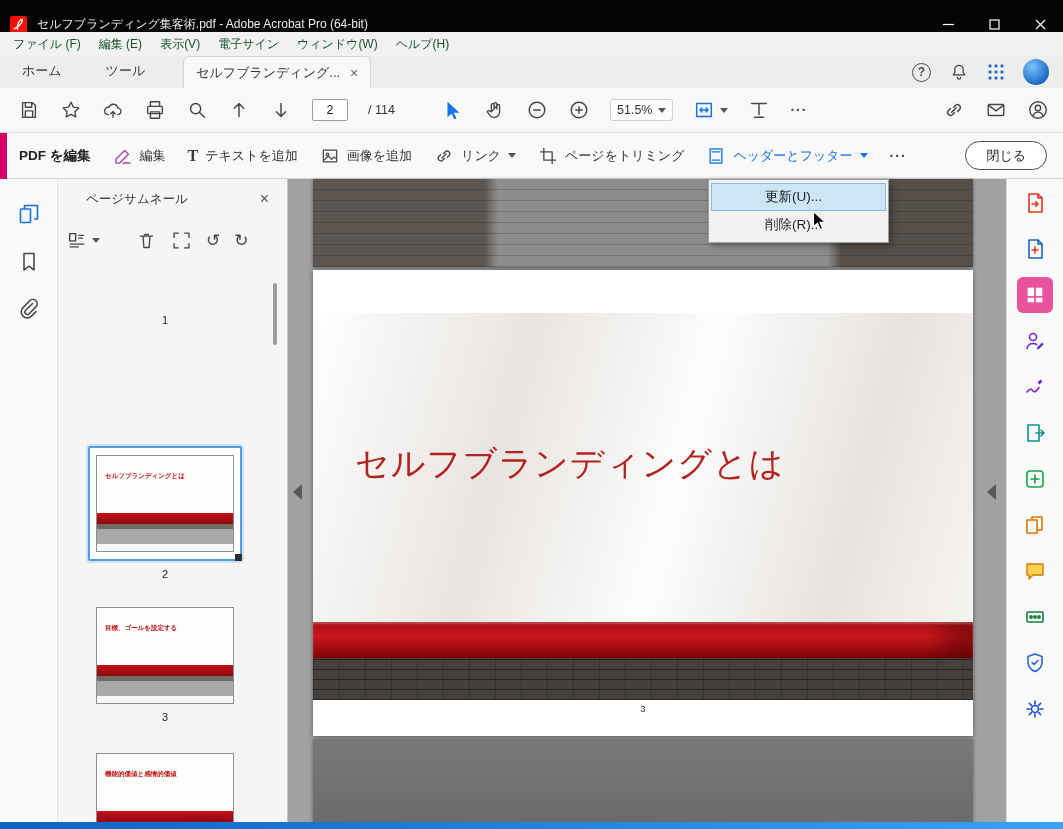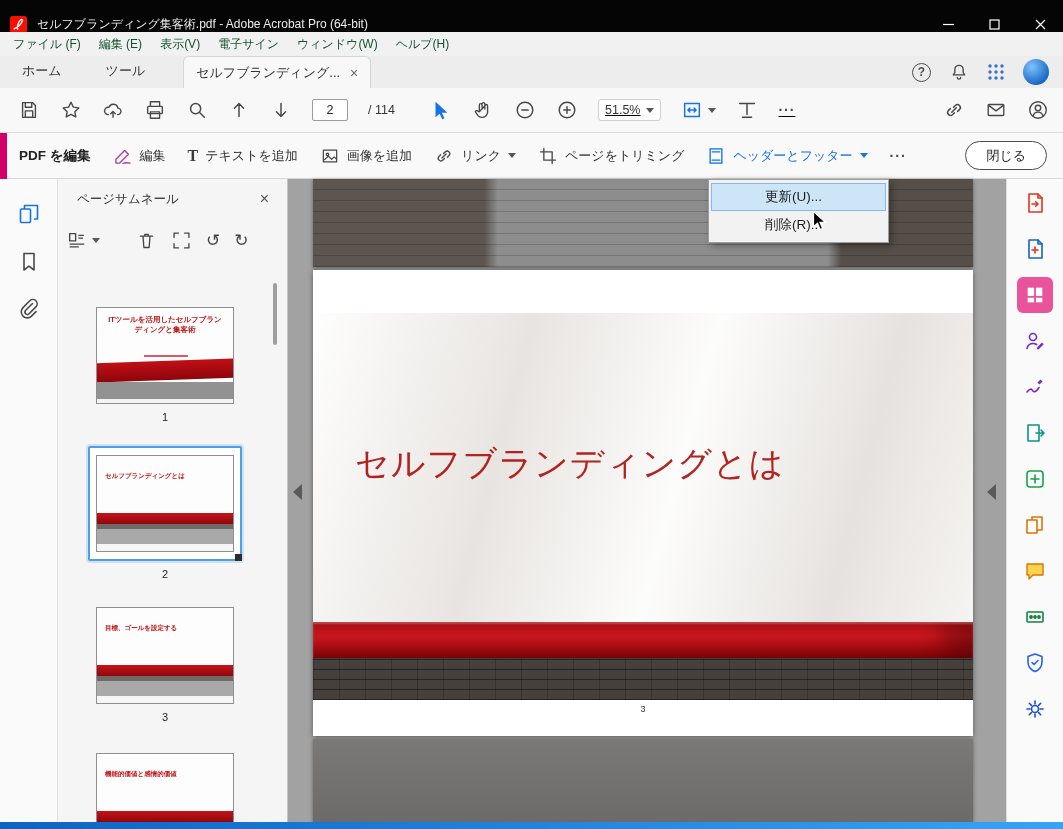--- a/index.html
+++ b/index.html
@@ -23,21 +23,21 @@
   .doc-tab { margin-left:16px; height:32px; background:#f8f8f8; border:1px solid #d5d5d5; border-bottom:none; border-radius:6px 6px 0 0; display:flex; align-items:center; padding:0 12px; gap:10px; max-width:200px; }
   .doc-tab .x { color:#666; font-size:14px; }
   .tab-right { margin-left:auto; display:flex; align-items:center; gap:18px; margin-right:14px; }
   .help-circle { width:19px; height:19px; border:1.6px solid #4d4d4d; border-radius:50%; font-size:12px; color:#4d4d4d; display:flex; align-items:center; justify-content:center; font-weight:bold; }
   .avatar { width:26px; height:26px; border-radius:50%; background:radial-gradient(circle at 35% 30%, #7ec2ff, #1565c0 75%); }
 
   
   .toolbar { position:absolute; top:88px; left:0; right:0; height:45px; background:#f8f8f8; border-bottom:1px solid #dadada; }
   .tb-group { position:absolute; top:0; height:44px; display:flex; align-items:center; gap:20px; }
   .tb-left { left:18px; }
-  .tb-center { left:430px;text-decoration:underline; }
+  .tb-center { left:442px; }
   .tb-right { right:14px; }
   .ibtn { display:flex; align-items:center; justify-content:center; }
   .page-input { width:36px; height:22px; border:1px solid #9c9c9c; background:#fff; text-align:center; font-size:12.5px; color:#222; border-radius:2px; }
   .page-total { font-size:12.5px; color:#333; }
   .combo { display:flex; align-items:center; gap:6px; font-size:12.5px; color:#333; padding:3px 6px; border:1px solid #d0d0d0; border-radius:3px; background:#fdfdfd; }
   .caret { width:0; height:0; border-left:4px solid transparent; border-right:4px solid transparent; border-top:5px solid #555; display:inline-block; }
   .caret.blue { border-top-color:#1473e6; }
   .dots { font-size:14px; color:#444; letter-spacing:1px; font-weight:bold; }
 
   
@@ -49,21 +49,21 @@
   .text-T { font-size:16px; font-weight:bold; color:#3b3b3b; font-family:"Liberation Serif",serif; }
   .close-btn { position:absolute; right:16px; top:8px; height:29px; padding:0 20px; border:1.5px solid #4c4c4c; border-radius:15px; background:#fff; font-size:13px; color:#222; display:flex; align-items:center; }
 
   
   .content { position:absolute; top:179px; left:0; width:1063px; height:643px; }
   .leftstrip { position:absolute; left:0; top:0; width:58px; height:643px; background:#fafafa; border-right:1px solid #e2e2e2; }
   .ls-btn { position:absolute; left:17px; width:24px; height:24px; }
 
   .thumbpanel { position:absolute; left:58px; top:0; width:230px; height:643px; background:#f5f5f5; border-right:1px solid #c3c3c3; overflow:hidden; }
   .tp-header { height:40px; display:flex; align-items:center; font-size:12.5px; color:#333; }
-  .tp-title { margin-left:19px;font-family:Liberation Serif, serif; }
+  .tp-title { margin-left:28px;font-family:Liberation Serif, serif; }
   .tp-close { margin-left:auto; margin-right:18px; font-size:16px; color:#555; }
   .tp-tools { position:absolute; top:50px; left:8px; display:flex; align-items:center; gap:14px; }
   .tp-opt { display:flex; align-items:center; gap:4px; margin-right:22px; }
   .rot { font-size:17px; color:#454545; line-height:1; }
   .tp-scrollbar { position:absolute; right:10px; top:104px; width:4px; height:62px; background:#9f9f9f; border-radius:2px; }
 
   .thumb { position:absolute; left:38px; width:138px; }
   .mini { position:relative; width:138px; height:97px; background:#fdfdfd; border:1px solid #8f8f8f; overflow:hidden; }
   .m-title1 { position:absolute; top:7px; left:10px; right:10px; text-align:center; color:#bf1313; font-size:7.5px; font-weight:bold; line-height:1.35; }
   .m-sub { position:absolute; top:47px; left:47px; width:44px; height:2px; background:#c23; opacity:.75; }
@@ -399,27 +399,20 @@
           <svg width="21" height="21" viewBox="0 0 24 24" fill="none" stroke="#454545" stroke-width="1.5" stroke-linecap="round" stroke-linejoin="round">
               <path d="M8.5 3.5h-5v5M15.5 3.5h5v5M8.5 20.5h-5v-5M15.5 20.5h5v-5"></path>
             </svg>
         </span>
         <span class="rot">↺</span>
         <span class="rot">↻</span>
       </div>
       <span class="tp-scrollbar"></span>
 
       <div class="thumb" style="top:128px;">
-        <div class="mini">
-          <div class="m-title1">ITツールを活用したセルフブランディングと集客術</div>
-          <div class="m-sub"></div>
-          <div class="m-ribbon1"></div>
-          <div class="m-gray1"></div>
-          <div class="m-white-edge"></div>
-        </div>
         <div class="t-num">1</div>
       </div>
 
       <div class="sel-box">
         <div class="mini">
           <div class="m-marble"></div>
           <div class="m-title2">セルフブランディングとは</div>
           <div class="m-ribbon2"></div>
           <div class="m-dark2"></div>
           <div class="m-gray2"></div>

